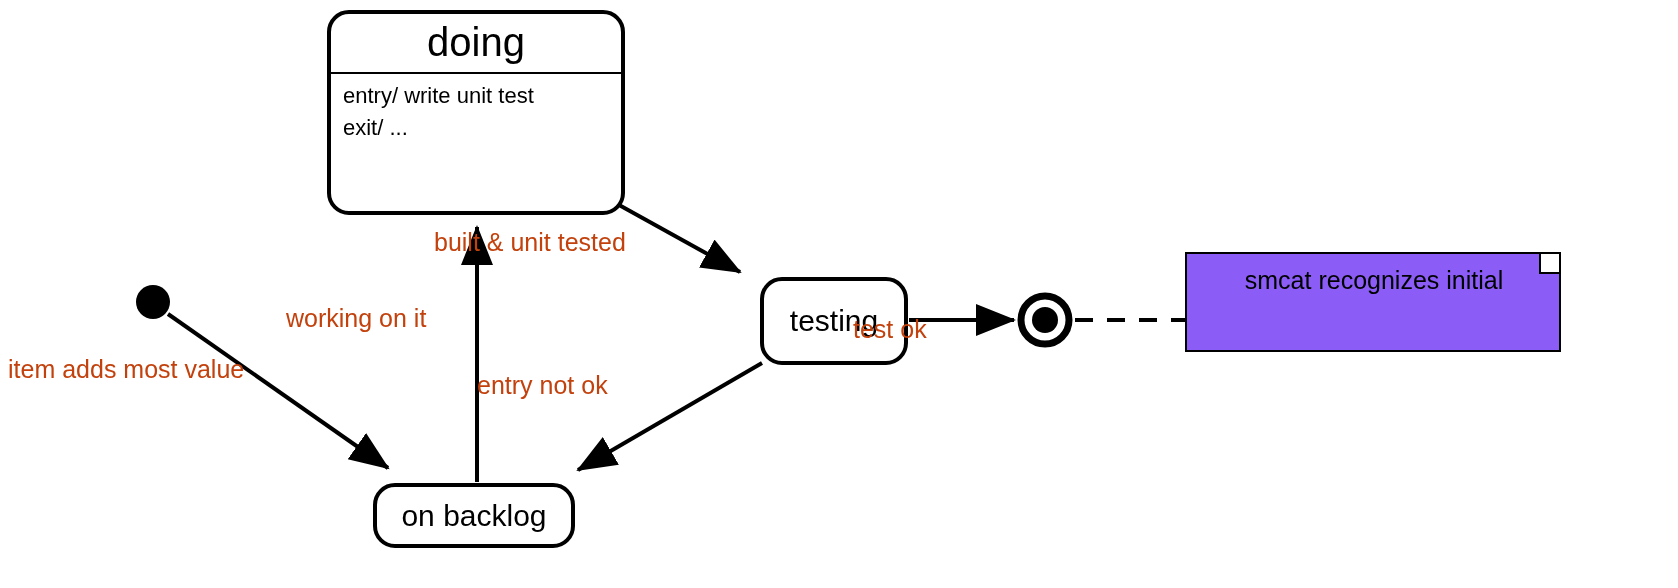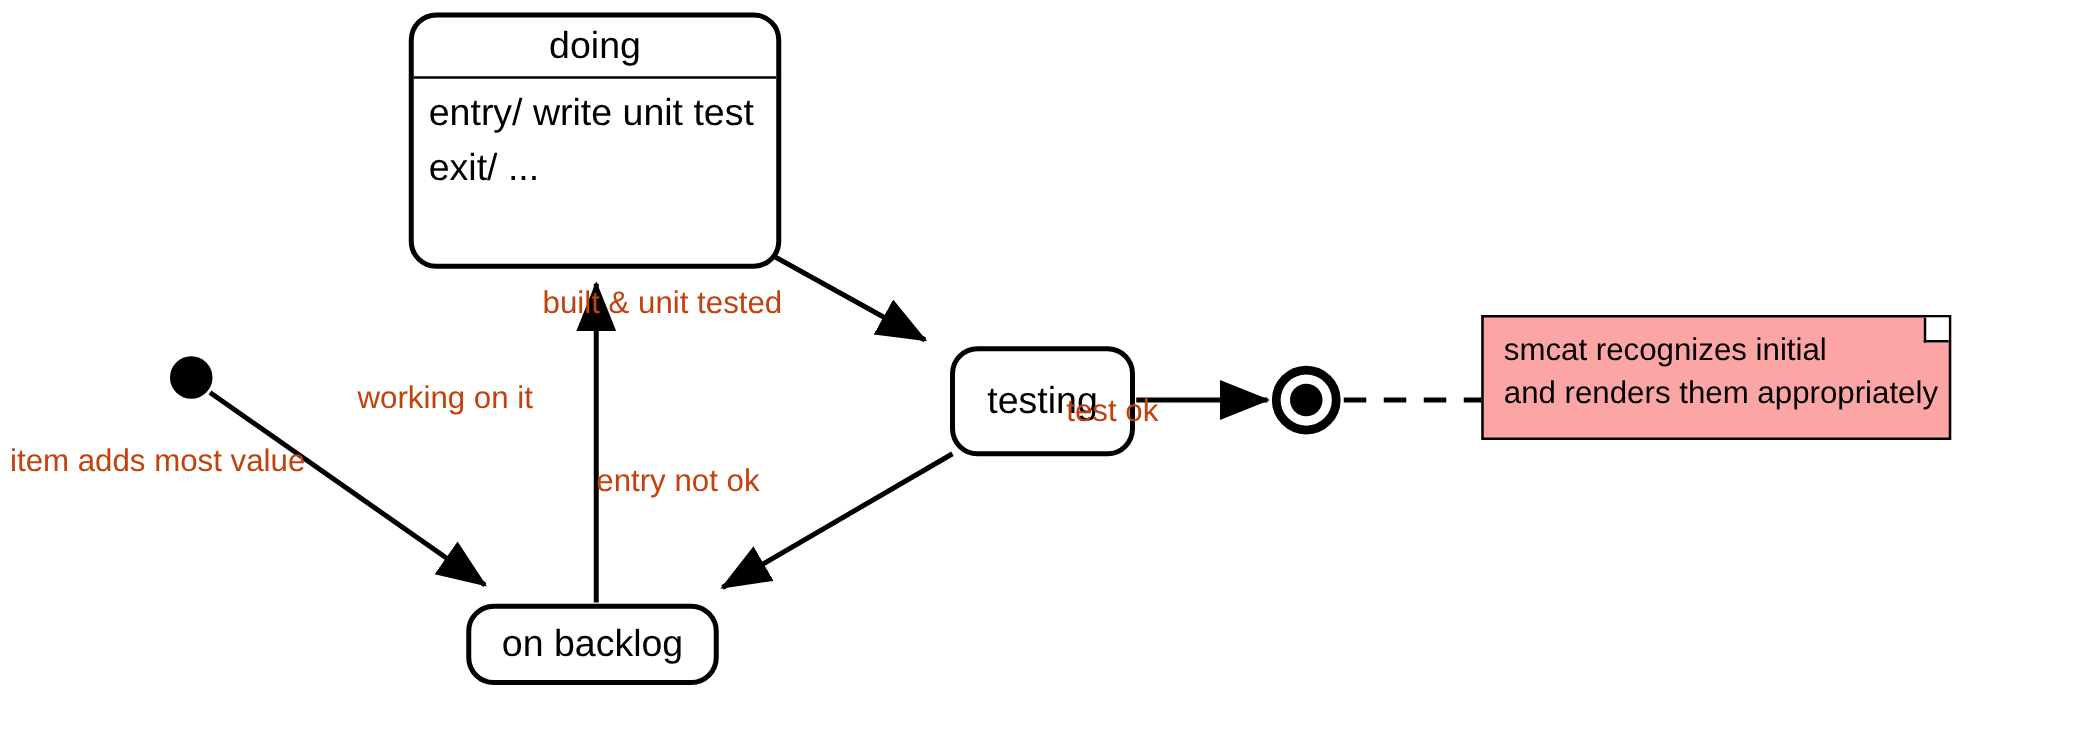--- a/index.html
+++ b/index.html
@@ -33,44 +33,45 @@
     border-radius: 22px;
   }
   .state-simple {
     display: flex;
     align-items: center;
     justify-content: center;
     font-size: 30px;
   }
   .state-title {
     text-align: center;
-    font-size: 30px;
+    font-size: 40px;
     padding: 6px 0 7px 0;
     border-bottom: 2px solid #000000;
   }
   .state-body {
     padding: 6px 12px 4px 12px;
   }
   .state-activity {
-    font-size: 30px;
+    font-size: 22px;
     line-height: 1.45;
     white-space: nowrap;
   }
   .edge-label {
     position: absolute;
     font-size: 25px;
     white-space: nowrap;
     color: #c2410c;
   }
   .note {
     position: absolute;
     box-sizing: border-box;
-    background: #fca5a5;
+    background: #8b5cf6;
     border: 2px solid #000000;
     padding: 10px 14px 10px 16px;
+    text-align: center;
   }
   .note-fold {
     position: absolute;
     top: 0;
     right: 0;
     width: 18px;
     height: 18px;
     background: #ffffff;
     border-left: 2px solid #000000;
     border-bottom: 2px solid #000000;
@@ -149,16 +150,15 @@
 
   <div class="edge-label" style="left:434px; top:228px;">built &amp; unit tested</div>
 
   <div class="edge-label" style="left:477px; top:371px;">entry not ok</div>
 
   <div class="edge-label" style="left:853px; top:303px;margin-top:12px;">test ok</div>
 
   <div class="note" style="left:1185px; top:252px; width:376px; height:100px;">
     <div class="note-fold"></div>
     <div class="note-line">smcat recognizes initial</div>
-    <div class="note-line">and renders them appropriately</div>
   </div>
 
 </div>
 
 </body></html>

